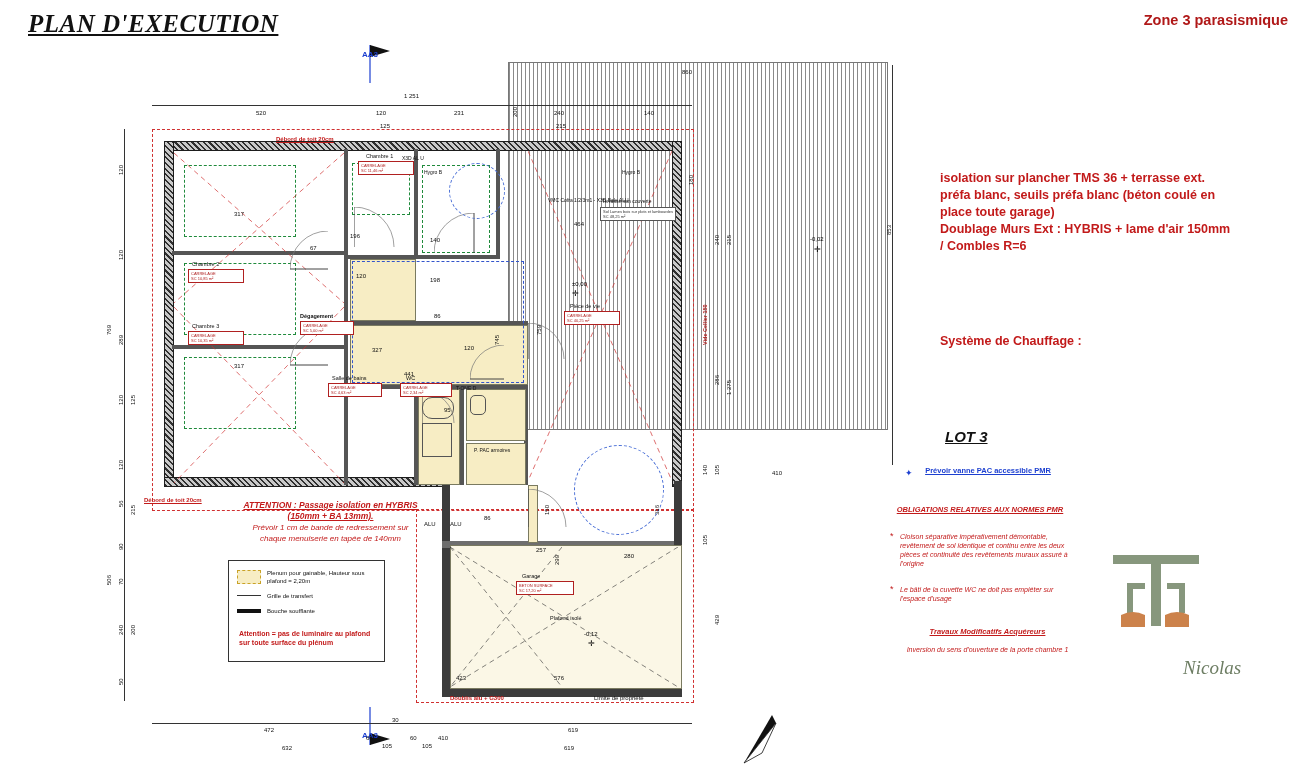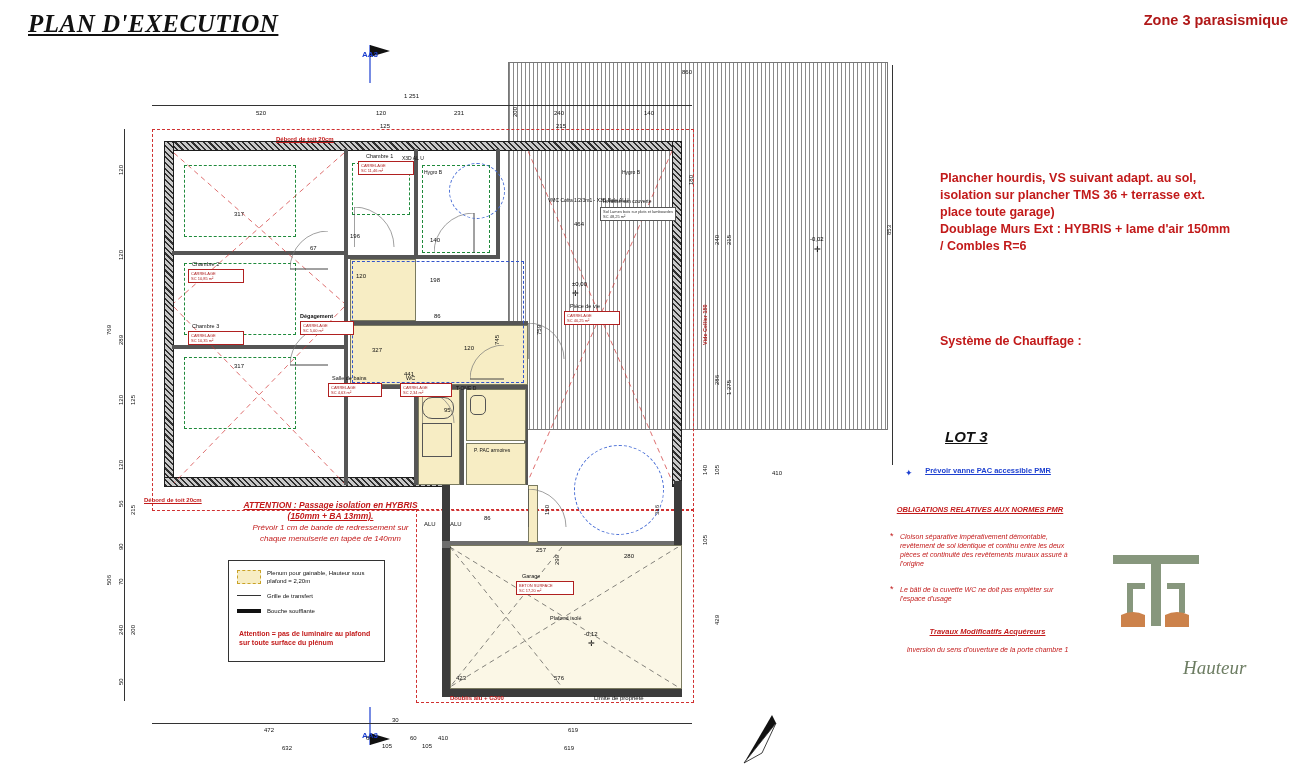--- a/index.html
+++ b/index.html
@@ -146,22 +146,22 @@
 
   svg{display:block;}
 </style>
 </head>
 <body>
 
 <div class="abs" id="title">PLAN D'EXECUTION</div>
 <div class="abs" id="zone-note">Zone 3 parasismique</div>
 
 <div class="abs" id="spec-block">
-  <div>Plancher hourdis, VS suivant adapt. au sol,</div>
   <div>isolation sur plancher TMS 36 + terrasse ext.</div>
+  <div>préfa blanc, seuils préfa blanc (béton coulé en</div>
   <div>place toute garage)</div>
   <div>Doublage Murs Ext : HYBRIS + lame d'air 150mm</div>
   <div>/ Combles R=6</div>
 </div>
 
 <div class="abs" id="heating-block">
   <div>Système de Chauffage :</div>
 </div>
 
 <div class="abs" id="lot">LOT 3</div>
@@ -182,21 +182,21 @@
       <rect x="78" y="10" width="86" height="9" fill="#7d8f72"></rect>
       <rect x="116" y="19" width="10" height="62" fill="#7d8f72"></rect>
       <path d="M92 38 h18 v6 h-18z" fill="#7d8f72"></path>
       <path d="M92 38 v30 h6 v-30z" fill="#7d8f72"></path>
       <path d="M86 70 q12 -6 24 0 v12 h-24z" fill="#c8783c"></path>
       <path d="M132 38 h18 v6 h-18z" fill="#7d8f72"></path>
       <path d="M144 38 v30 h6 v-30z" fill="#7d8f72"></path>
       <path d="M130 70 q12 -6 24 0 v12 h-24z" fill="#c8783c"></path>
     </g>
   </svg>
-  <div id="logo-first">Hauteur</div>
+  <div id="logo-first">Nicolas</div>
 </div>
 
 <div class="abs" id="plan">
 
   <div class="flagmark" style="left:264px;top:0px;">
     <svg width="26" height="40">
         <line x1="2" y1="0" x2="2" y2="38" stroke="#1c3fd0" stroke-width="1.2"></line>
         <polygon points="2,0 22,6 2,12" fill="#111"></polygon>
       </svg>
   </div>

